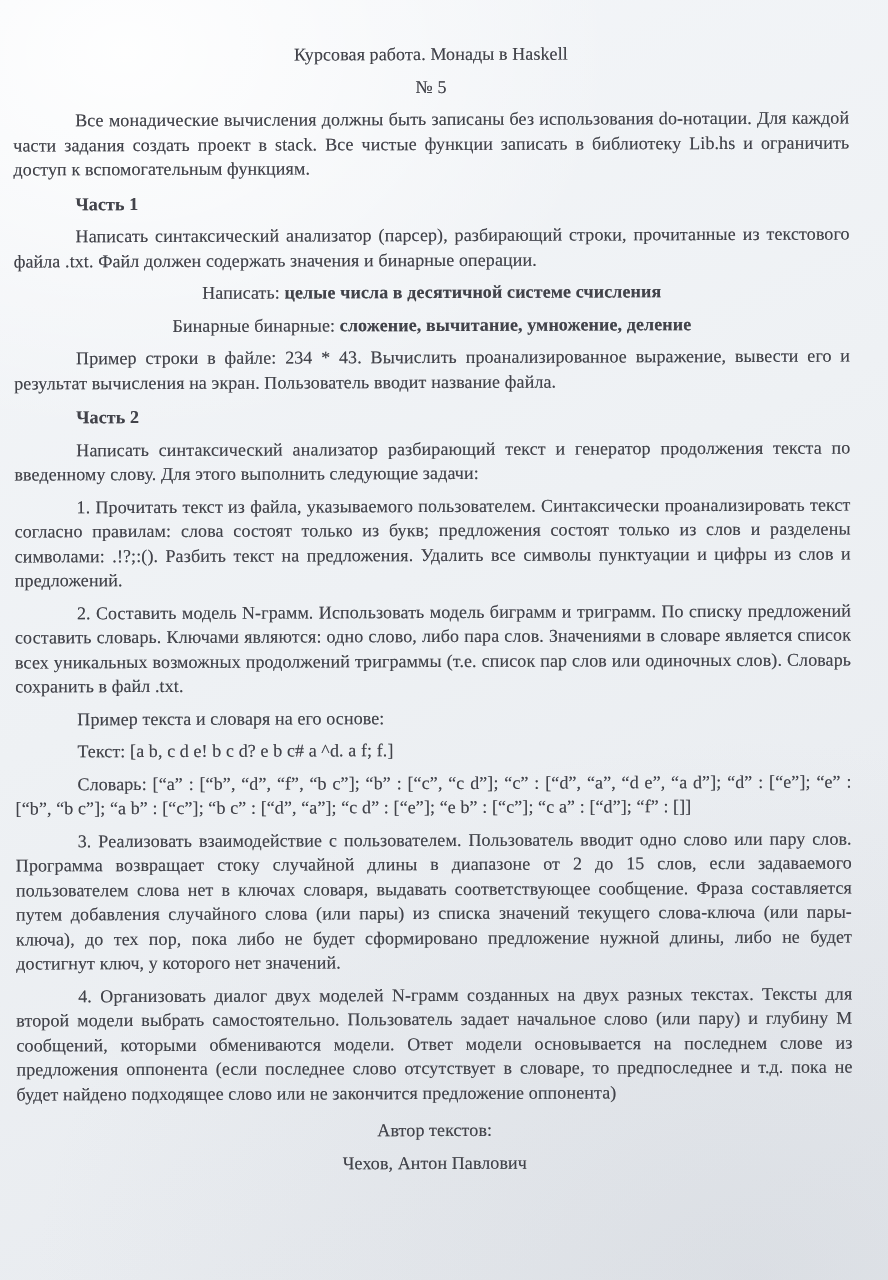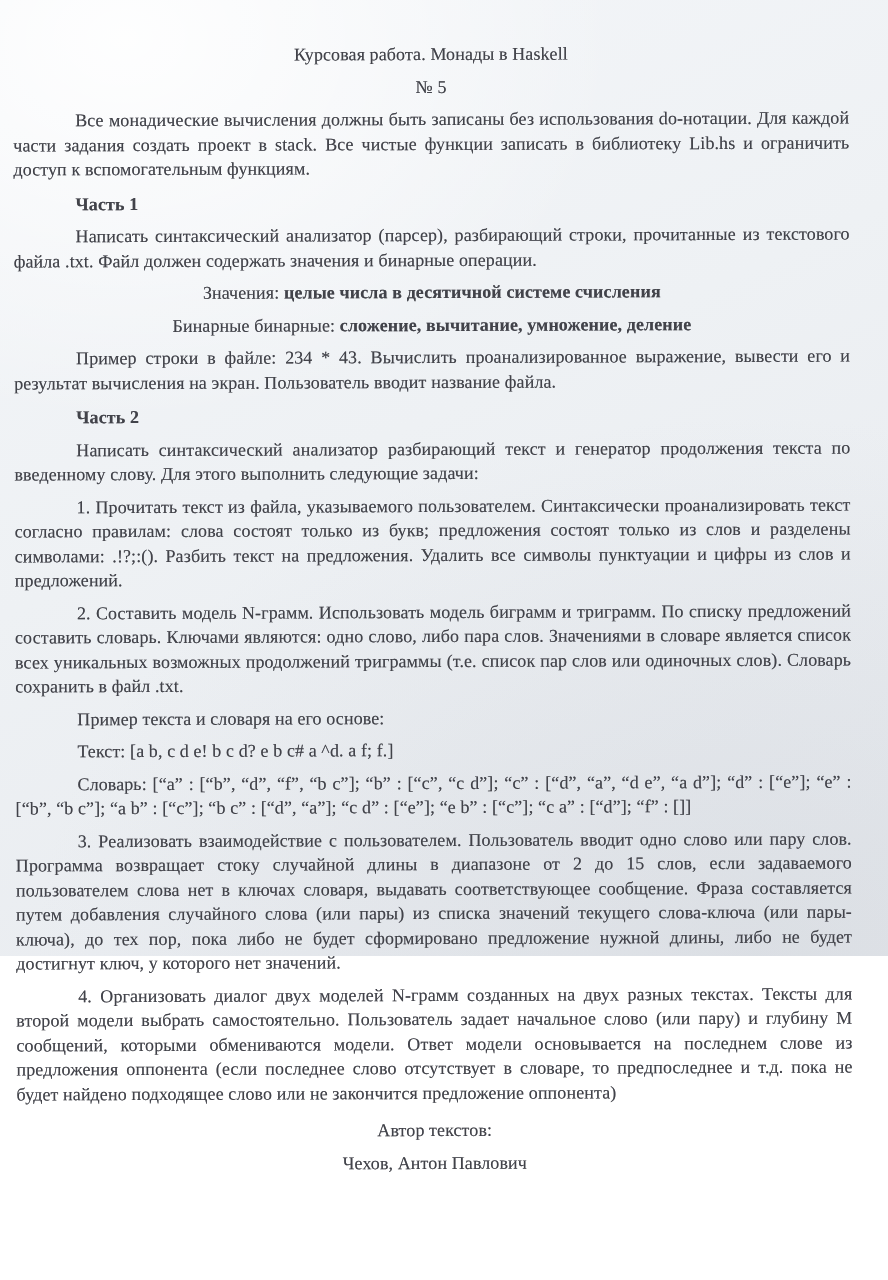--- a/index.html
+++ b/index.html
@@ -6,21 +6,21 @@
     margin: 0;
     padding: 0;
     width: 888px;
     height: 1280px;
     overflow: hidden;
     font-family: "Liberation Serif", "DejaVu Serif", serif;
   }
   .paper {
     position: relative;
     width: 888px;
-    height: 956px;
+    height: 1280px;
     background:
       radial-gradient(ellipse 900px 700px at 14% 4%, rgba(255,255,255,0.9) 0%, rgba(255,255,255,0) 55%),
       radial-gradient(ellipse 1200px 900px at 85% 100%, rgba(195,200,208,0.35) 0%, rgba(195,200,208,0) 60%),
       linear-gradient(155deg, #f4f6f9 0%, #eef1f4 45%, #e9ecf0 80%, #e7eaee 100%);
     box-sizing: border-box;
   }
   .content {
     position: absolute;
     top: 0; left: 0;
     width: 888px;
@@ -57,21 +57,21 @@
 
     <p class="title-line">Курсовая работа. Монады в Haskell</p>
     <p class="centered">№ 5</p>
 
     <p class="body-par">Все монадические вычисления должны быть записаны без использования do-нотации. Для каждой части задания создать проект в stack. Все чистые функции записать в библиотеку Lib.hs и ограничить доступ к вспомогательным функциям.</p>
 
     <p class="heading">Часть 1</p>
 
     <p class="body-par">Написать синтаксический анализатор (парсер), разбирающий строки, прочитанные из текстового файла .txt. Файл должен содержать значения и бинарные операции.</p>
 
-    <p class="centered"><span>Значения: </span><span class="bold">целые числа в десятичной системе счисления</span></p>
+    <p class="centered"><span>Написать: </span><span class="bold">целые числа в десятичной системе счисления</span></p>
 
     <p class="centered"><span>Бинарные бинарные: </span><span class="bold">сложение, вычитание, умножение, деление</span></p>
 
     <p class="body-par">Пример строки в файле: 234 * 43. Вычислить проанализированное выражение, вывести его и результат вычисления на экран. Пользователь вводит название файла.</p>
 
     <p class="heading">Часть 2</p>
 
     <p class="body-par">Написать синтаксический анализатор разбирающий текст и генератор продолжения текста по введенному слову. Для этого выполнить следующие задачи:</p>
 
     <p class="body-par">1. Прочитать текст из файла, указываемого пользователем. Синтаксически проанализировать текст согласно правилам: слова состоят только из букв; предложения состоят только из слов и разделены символами: .!?;:(). Разбить текст на предложения. Удалить все символы пунктуации и цифры из слов и предложений.</p>

